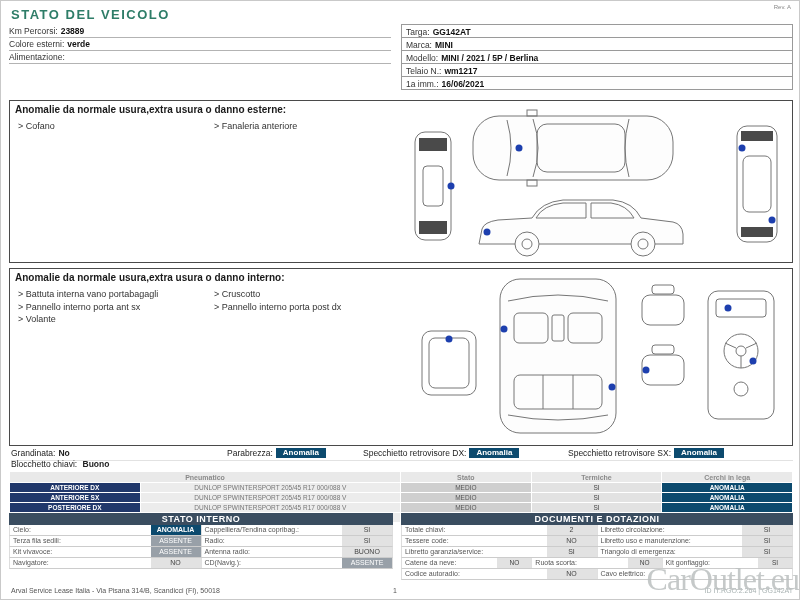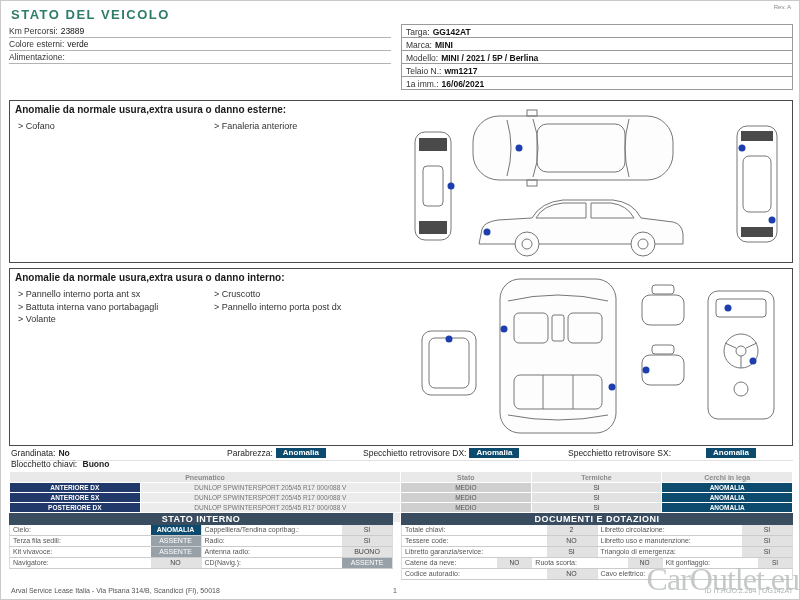--- a/index.html
+++ b/index.html
@@ -5,21 +5,21 @@
   * { margin:0; padding:0; box-sizing:border-box; }
   html,body { background:#e9e9e9; }
   body { font-family:"Liberation Sans", sans-serif; }
   .page { position:relative; width:800px; height:600px; background:#fff; border:1px solid #c9c9c9; overflow:hidden; }
 
   .title { position:absolute; left:10px; top:6px; font-size:13px; font-weight:bold; letter-spacing:1.5px; color:#2e7d68; }
   .rev { position:absolute; right:8px; top:3px; font-size:6px; color:#888; }
 
   .left-fields { position:absolute; left:8px; top:24px; width:382px; }
   .lf-row { display:flex; align-items:center; height:13px; border-bottom:1px solid #b3b3b3; font-size:8.5px; color:#333; }
-  .lf-row .val { font-weight:normal; margin-left:3px; color:#111; }
+  .lf-row .val { font-weight:bold; margin-left:3px; color:#111; }
 
   .right-fields { position:absolute; left:400px; top:24px; width:392px; }
   .rf-row { border:1px solid #9a9a9a; margin-top:-1px; height:14px; display:flex; align-items:flex-end; padding:0 4px; font-size:8.5px; color:#333; background:#fff; }
   .rf-row .val { font-weight:bold; margin-left:3px; color:#111; }
 
   .box { position:absolute; left:8px; width:784px; border:1px solid #4a4a4a; background:#fff; }
   .box.exterior { top:99px; height:163px; }
   .box.interior { top:267px; height:178px; }
   .box-title { font-size:10px; font-weight:bold; color:#1a1a1a; padding:3px 0 2px 5px; }
   .items { position:absolute; left:8px; top:20px; display:flex; width:392px; }
@@ -28,21 +28,21 @@
 
   .ext-svg { position:absolute; right:4px; top:3px; }
   .int-svg { position:absolute; right:4px; top:4px; }
   .line { stroke:#767676; fill:none; stroke-width:1; }
   .fillw { fill:#fdfdfd; stroke:#767676; stroke-width:1; }
   .dark { fill:#4a4a4a; stroke:none; }
   .dmg { fill:#1d3fae; stroke:none; }
 
   .status-row { position:absolute; left:10px; top:447px; width:782px; display:flex; font-size:8.5px; color:#222; align-items:center; border-bottom:1px solid #e2e2e2; padding-bottom:2px; }
   .status-item { display:flex; align-items:center; }
-  .si-0 { width:216px;text-align:center; } .si-1 { width:136px; } .si-2 { width:205px; } .si-3 { flex:1;gap:32px; }
+  .si-0 { width:216px;text-align:center; } .si-1 { width:136px; } .si-2 { width:205px; } .si-3 { flex:1; }
   .s-val-plain { font-weight:bold; margin-left:3px; }
   .status-item .pval { margin-left:3px; padding:0 4px; font-size:8px; line-height:10px; }
   .keys-row { position:absolute; left:10px; top:458px; font-size:8.5px; color:#222; }
   .keys-row .s-val-plain { margin-left:3px; }
 
   .tires { position:absolute; left:8px; top:470px; width:784px; border-collapse:separate; border-spacing:1px; background:#fff; }
   .tires th { background:#e9e9e9; color:#8a8a8a; font-size:7px; font-weight:bold; height:10px; text-align:center; }
   .tires td { height:9px; text-align:center; font-size:6.5px; }
   .tires td.pos { background:#21386b; color:#fff; font-weight:bold; width:130px; }
   .tires td.tire { background:#ececec; color:#777; width:260px; }
@@ -162,22 +162,22 @@
         <circle class="line" cx="168" cy="50" r="5"></circle>
         <circle class="dmg" cx="12" cy="38" r="3.5"></circle>
       </g>
     </svg>
   </div>
 
   <div class="box interior">
     <div class="box-title">Anomalie da normale usura,extra usura o danno interno:</div>
     <div class="items">
       <div class="col">
+        <div>&gt; Battuta interna vano portabagagli</div>
         <div>&gt; Pannello interno porta ant sx</div>
-        <div>&gt; Battuta interna vano portabagagli</div>
         <div>&gt; Volante</div>
       </div>
       <div class="col">
         <div>&gt; Cruscotto</div>
         <div>&gt; Pannello interno porta post dx</div>
       </div>
     </div>
     <svg class="int-svg" viewBox="0 0 380 168" width="380" height="168">
       <g>
         <rect class="line" x="14" y="58" width="54" height="64" rx="9"></rect>

